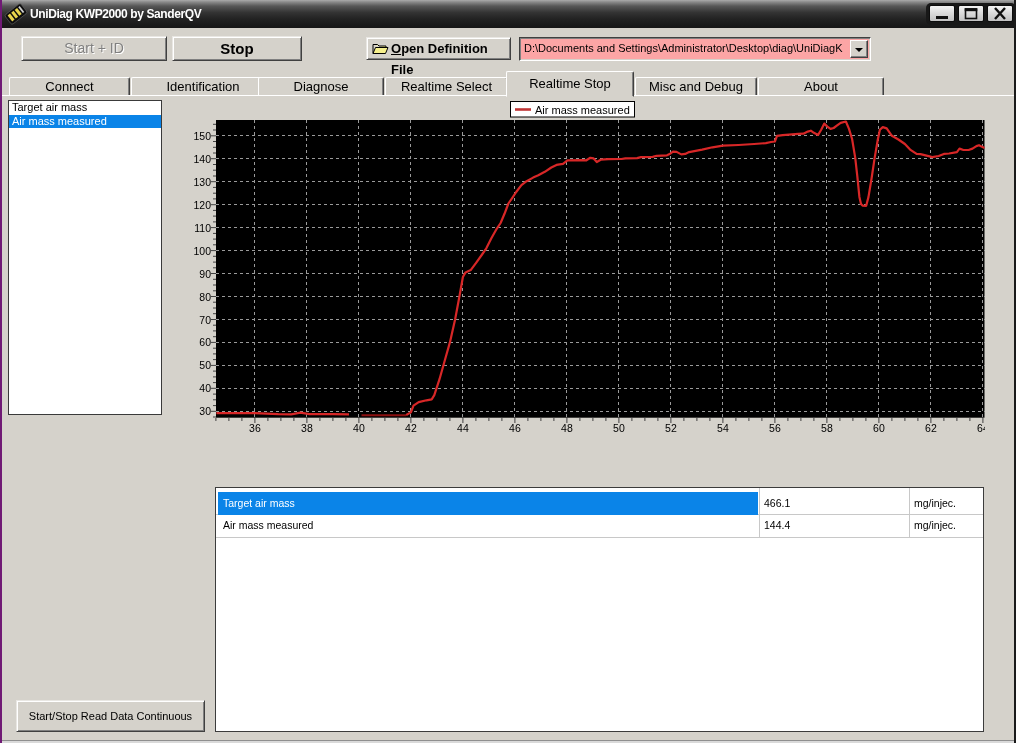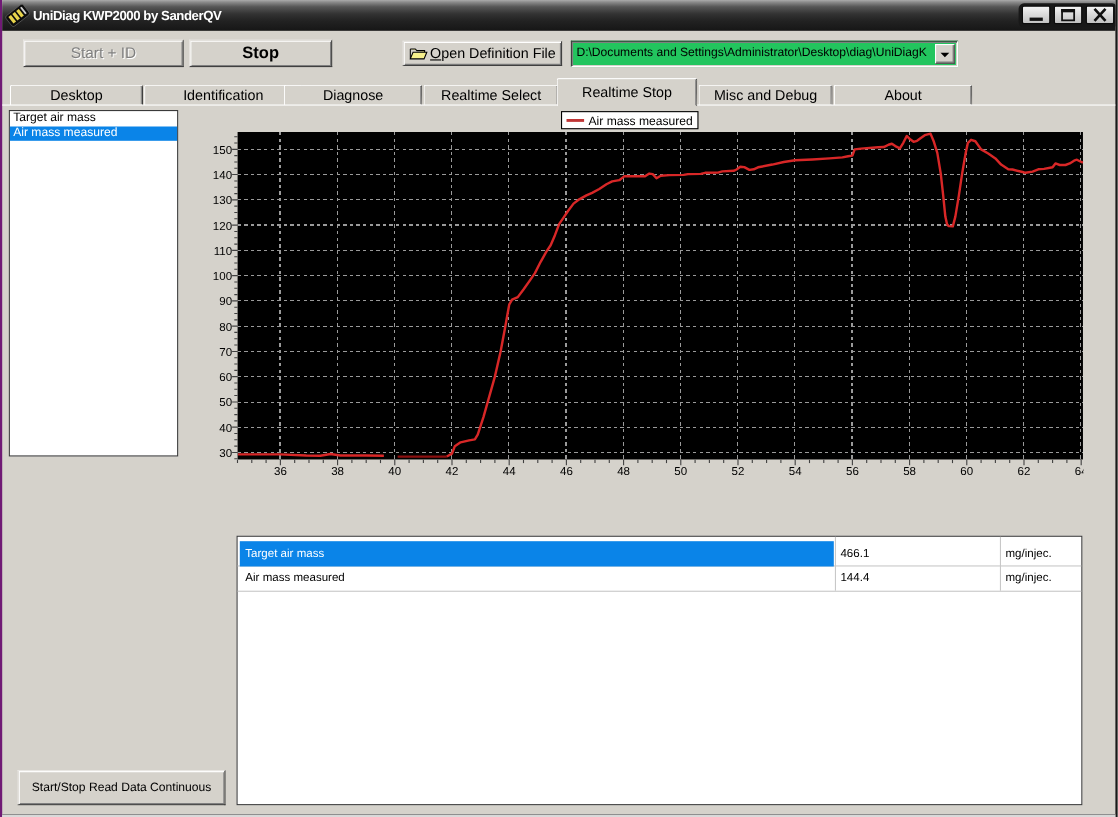--- a/index.html
+++ b/index.html
@@ -9,24 +9,24 @@
   background:linear-gradient(#ababab 0%,#8a8a8a 7%,#565656 22%,#333 45%,#222 68%,#161616 100%);}
 #titlebar .ttext{position:absolute;left:30px;top:7px;color:#fff;font-size:12px;font-weight:bold;letter-spacing:-0.4px;}
 #btngroup{position:absolute;right:0px;top:3px;width:90px;height:22px;background:#181818;border-radius:5px;}
 .wbtn{position:absolute;top:5px;width:26px;height:17px;border-radius:2px;
   background:linear-gradient(#f4f4f4,#dcdcdc 45%,#c2c2c2);border:1px solid #0d0d0d;box-sizing:border-box;}
 
 .btn{position:absolute;background:#d5d2cb;border:1px solid;border-color:#e9e7e3 #404040 #404040 #e9e7e3;
   box-shadow:inset 1px 1px 0 #fff,inset -1px -1px 0 #808080;box-sizing:border-box;text-align:center;}
 #bstart{left:19px;top:36px;width:146px;height:25px;color:#808080;font-size:14px;line-height:23px;text-shadow:1px 1px 0 #fff;}
 #bstop{left:170px;top:36px;width:130px;height:25px;color:#000;font-size:15px;font-weight:bold;line-height:23px;}
-#bopen{left:364px;top:37px;width:145px;height:23px;font-size:13px;line-height:21px;padding-left:24px;text-align:left;}
+#bopen{left:364px;top:37px;width:145px;height:23px;font-size:13px;line-height:21px;padding-left:24px;text-align:left;font-weight:bold;}
 #bopen u{text-decoration:underline;}
 
-#combo{position:absolute;left:517px;top:37px;width:352px;height:24px;background:#22c55e;border:1px solid;
+#combo{position:absolute;left:517px;top:37px;width:352px;height:24px;background:#fca5a5;border:1px solid;
   border-color:#404040 #fff #fff #404040;box-shadow:inset 1px 1px 0 #808080,inset -1px -1px 0 #d5d2cb;box-sizing:border-box;}
 #combo .ctext{position:absolute;left:4px;top:4px;font-size:11px;color:#000;white-space:nowrap;}
 #cbtn{position:absolute;right:2px;top:2px;width:18px;height:18px;background:#d5d2cb;border:1px solid;
   border-color:#fff #404040 #404040 #fff;box-shadow:inset -1px -1px 0 #808080;box-sizing:border-box;}
 #cbtn:after{content:"";position:absolute;left:4px;top:7px;border:4px solid transparent;border-top:4px solid #000;}
 
 .tab{position:absolute;top:77px;height:19px;background:#d5d2cb;box-sizing:border-box;
   border:1px solid;border-color:#fff #404040 #d5d2cb #fff;border-radius:2px 2px 0 0;
   box-shadow:inset -1px 0 0 #808080;font-size:13px;text-align:center;line-height:18px;color:#000;}
 #tabsel{position:absolute;left:504px;top:71px;width:128px;height:26px;background:#d5d2cb;box-sizing:border-box;
@@ -82,21 +82,21 @@
      <path d="M1 2.5 L5.5 2.5 L7 4 L14 4 L14 5.5" fill="#f6f08c" stroke="#000" stroke-width="1"></path>
      <path d="M1 11.5 L3.5 5.5 L16 5.5 L13.5 11.5 Z" fill="#f6f08c" stroke="#000" stroke-width="1"></path>
      <path d="M1 11.5 L1 2.5" stroke="#000" stroke-width="1"></path>
       </svg><u>O</u>pen Definition File</div>
   <div id="combo">
       <div class="ctext">D:\Documents and Settings\Administrator\Desktop\diag\UniDiagK</div>
       <div id="cbtn"></div>
     </div>
 
   <div id="tabline"></div>
-  <div class="tab" style="left:7px;width:121px;">Desktop</div>
+  <div class="tab" style="left:7px;width:121px;">Connect</div>
   <div class="tab" style="left:129px;width:144px;">Identification</div>
   <div class="tab" style="left:256px;width:126px;">Diagnose</div>
   <div class="tab" style="left:383px;width:123px;">Realtime Select</div>
   <div id="tabsel">Realtime Stop</div>
   <div class="tab" style="left:633px;width:122px;">Misc and Debug</div>
   <div class="tab" style="left:756px;width:126px;">About</div>
 
   <div id="listbox">
     <div class="li1">Target air mass</div>
     <div class="li2">Air mass measured</div>

